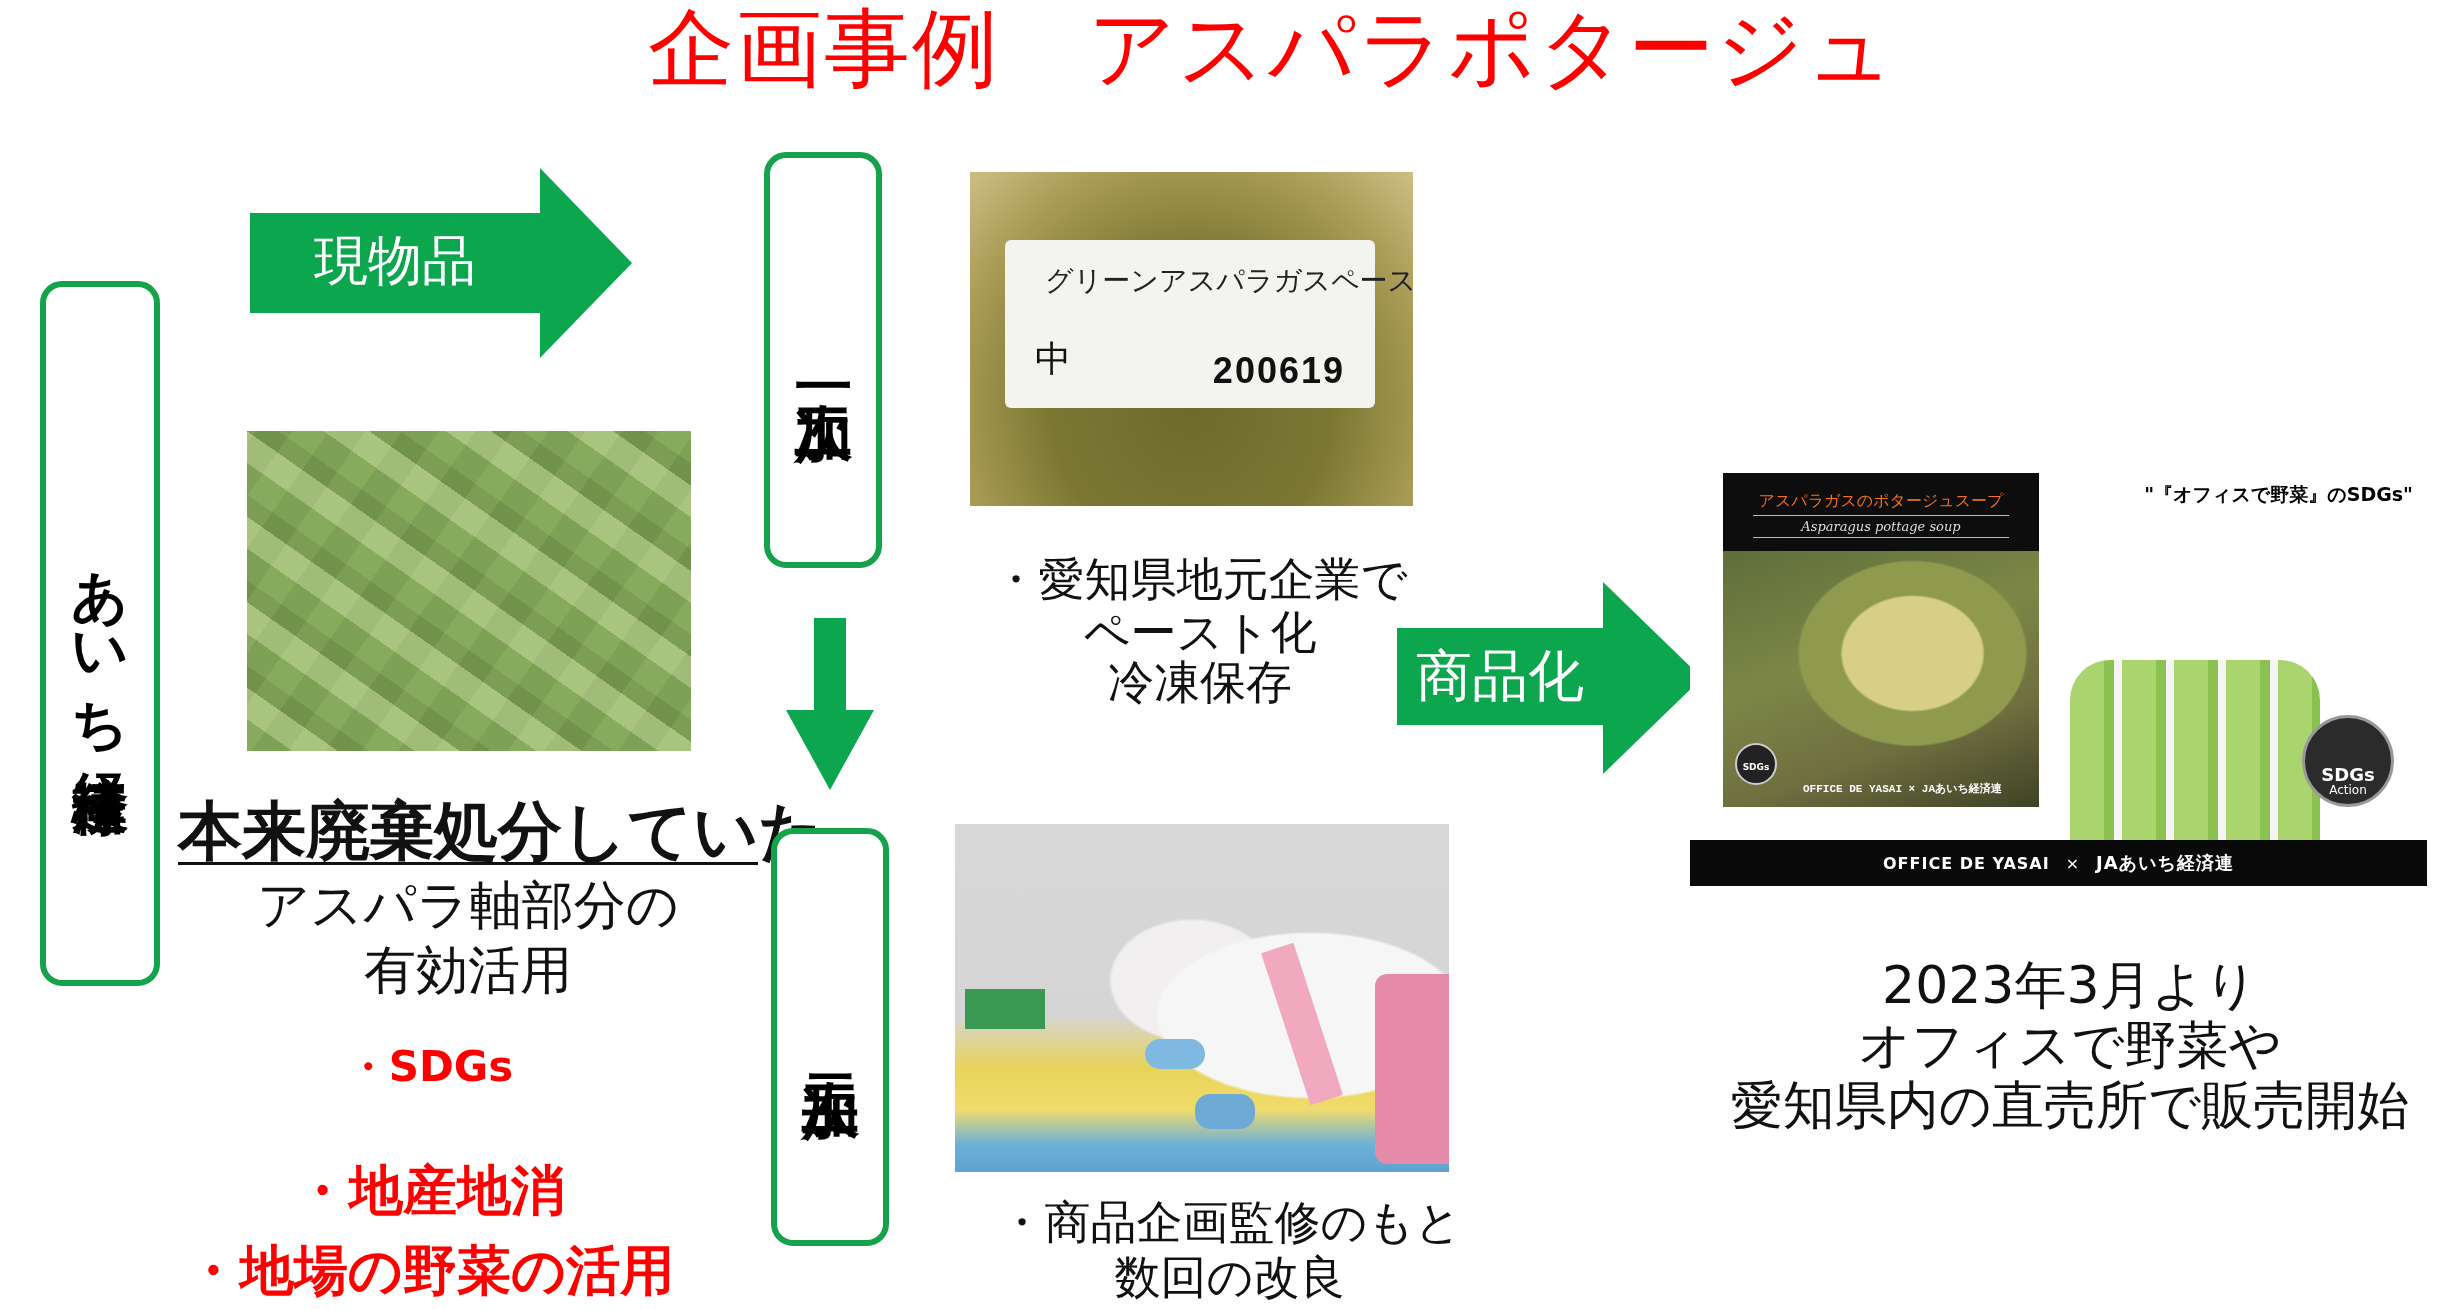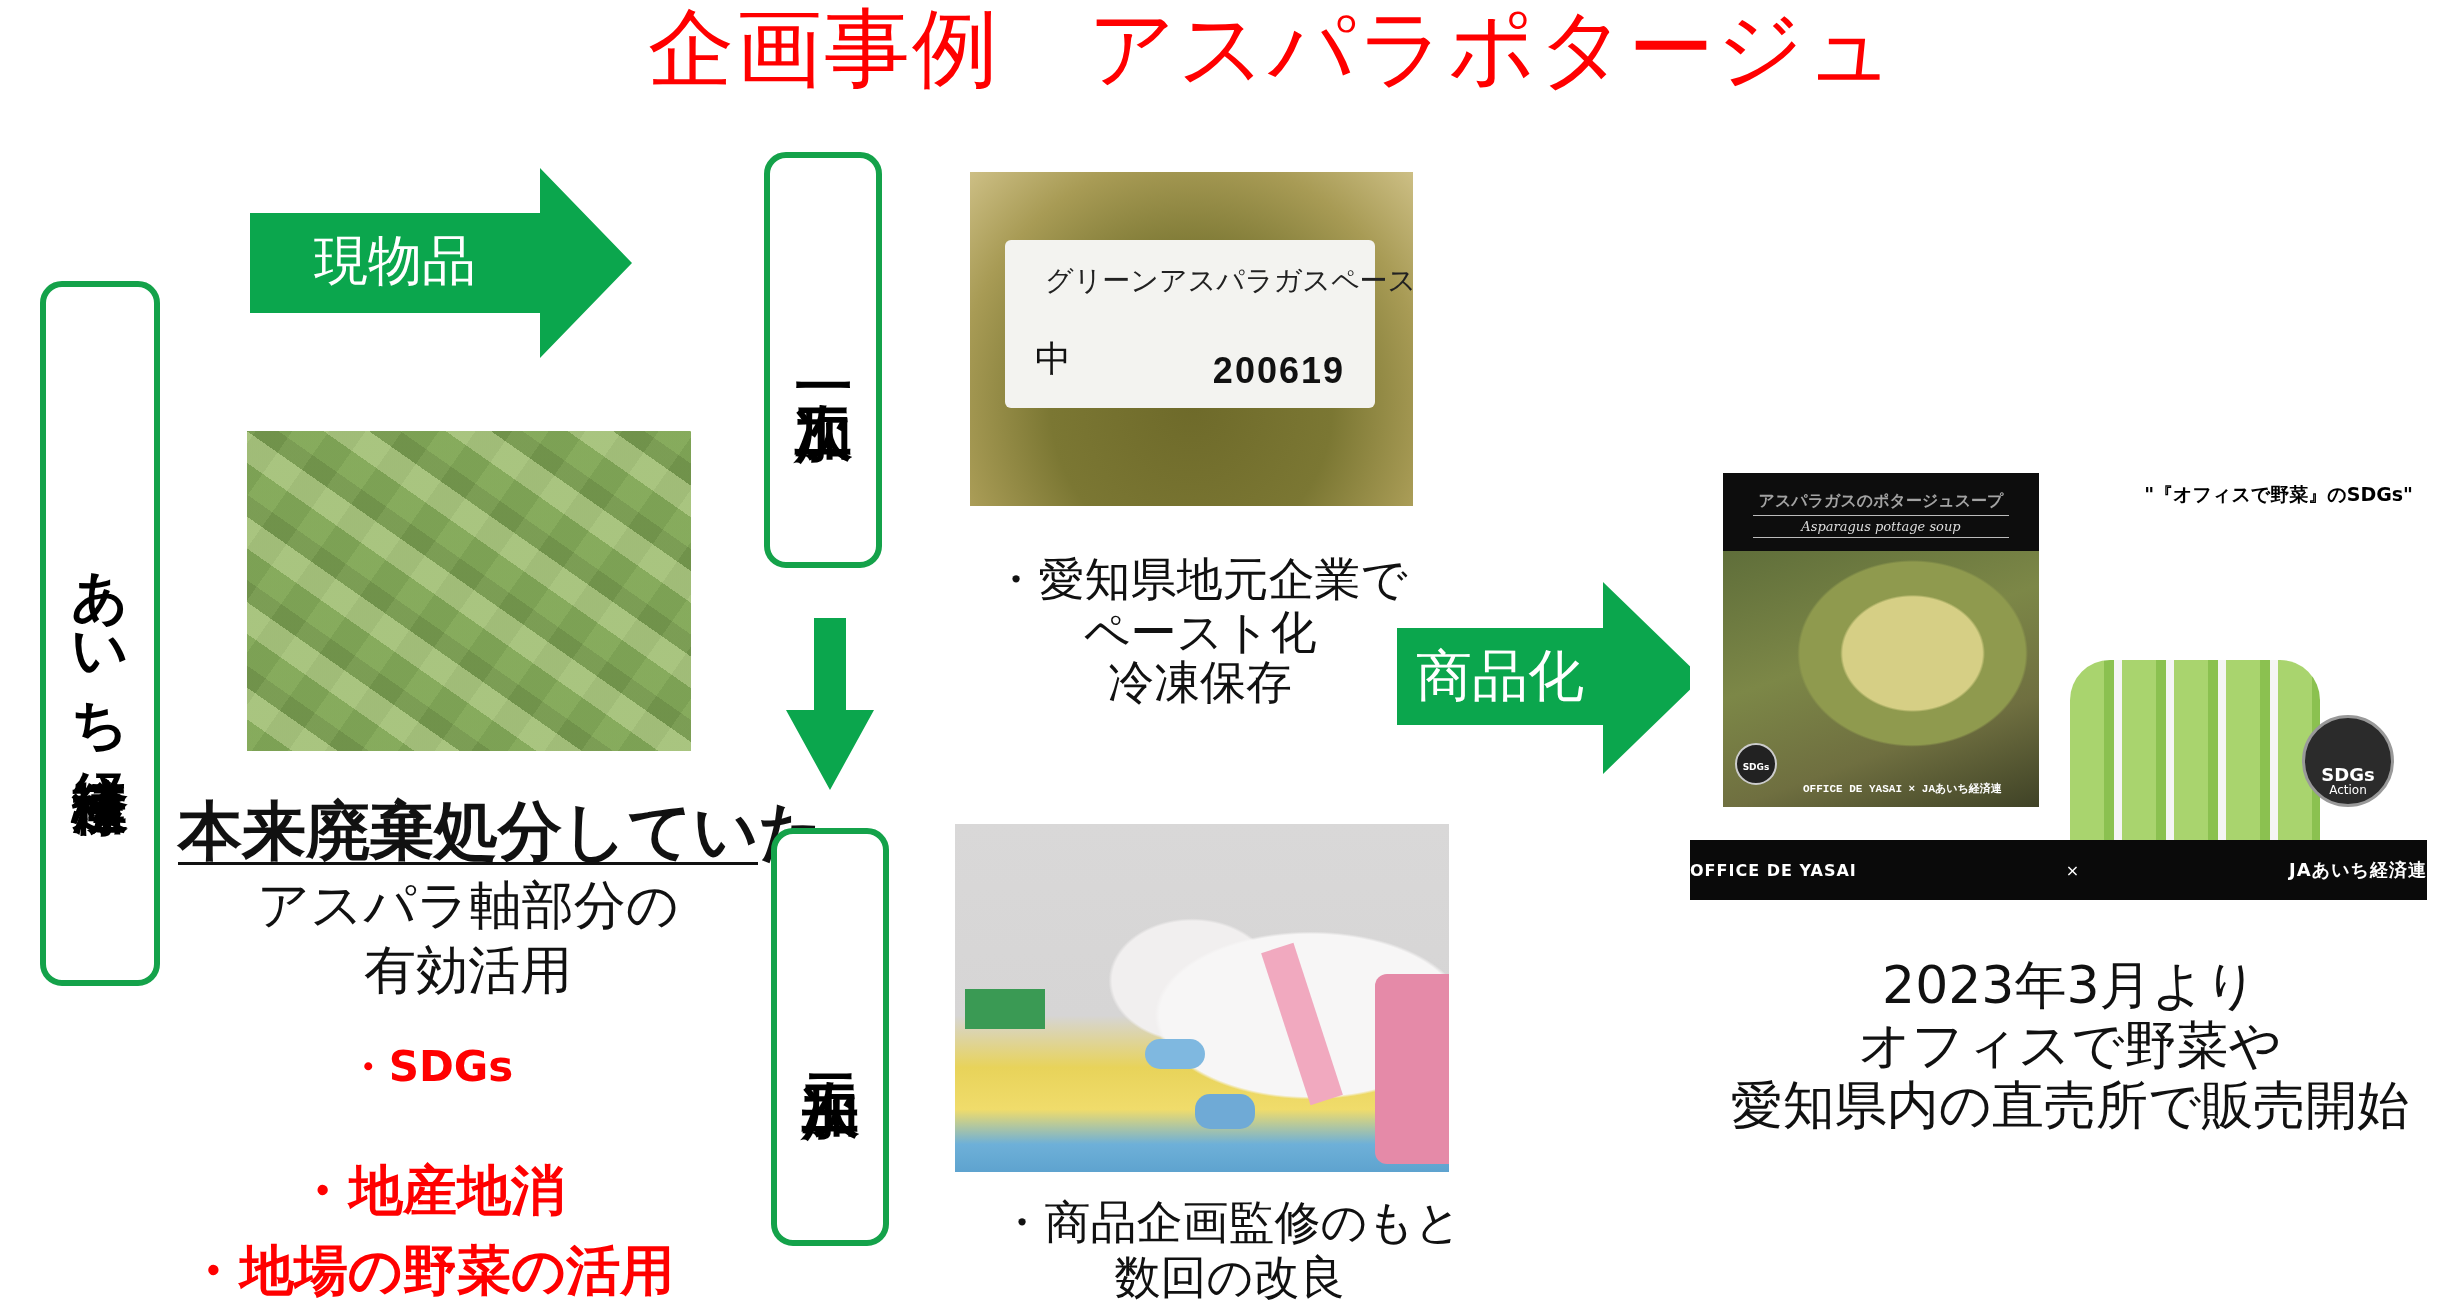--- a/index.html
+++ b/index.html
@@ -64,21 +64,21 @@
   .apron1 { position:absolute; left:330px; top:120px; width:34px; height:160px; background:#f1a9bf; transform:rotate(-18deg); }
   .apron2 { position:absolute; left:420px; top:150px; width:110px; height:190px; background:#e58aa8; border-radius:12px; }
   .glove1 { position:absolute; left:190px; top:215px; width:60px; height:30px; background:#7fb8e0; border-radius:15px; }
   .glove2 { position:absolute; left:240px; top:270px; width:60px; height:35px; background:#6faad6; border-radius:15px; }
   .crate { position:absolute; left:10px; top:165px; width:80px; height:40px; background:#3a9a54; }
 
   
   .product { background: #ffffff; }
   .pkg { position:absolute; left:33px; top:3px; width:316px; height:334px; background:#141414; overflow:hidden; }
   .pkg-head { position:absolute; left:0; top:0; width:100%; height:78px; background:#0d0d0d; }
-  .pkg-title { position:absolute; left:0; width:100%; top:18px; text-align:center; color:#a3a3a3; font-size:16px; white-space:nowrap;font-weight:bold; }
+  .pkg-title { position:absolute; left:0; width:100%; top:18px; text-align:center; color:#f97316; font-size:16px; white-space:nowrap; }
   .pkg-rule1 { position:absolute; left:30px; right:30px; top:42px; height:1px; background:#bbb; }
   .pkg-sub { position:absolute; left:0; width:100%; top:46px; text-align:center; color:#ddd; font-size:13px; font-style:italic; font-family:"DejaVu Serif", serif; white-space:nowrap; }
   .pkg-rule2 { position:absolute; left:30px; right:30px; top:64px; height:1px; background:#bbb; }
   .pkg-photo {
     position:absolute; left:0; top:78px; width:100%; height:256px;
     background:
       radial-gradient(ellipse at 60% 40%, #d6cf85 0 26%, #8f9a4e 27% 42%, transparent 43%),
       linear-gradient(160deg, #5f6e3a 0%, #7c8747 40%, #6f6f40 70%, #3f4226 100%);
   }
   .pkg-badge { position:absolute; left:12px; top:270px; width:42px; height:42px; border-radius:50%; background:#222; border:2px solid #ccc; color:#fff; font-size:9px; font-weight:bold; text-align:center; line-height:1.1; padding-top:18px; }
@@ -90,22 +90,22 @@
     background: repeating-linear-gradient(90deg, #a9d46e 0 34px, #8bc150 34px 44px, #f5f5f5 44px 52px);
     border-radius: 40px 40px 0 0;
   }
   .sdgs-badge {
     position:absolute; left:612px; top:245px; width:92px; height:92px; border-radius:50%;
     background:#2b2b2b; border:3px solid #999; color:#fff; text-align:center; font-weight:bold;
     font-size:18px; line-height:1; padding-top:48px;
   }
   .sdgs-badge small { display:block; font-size:12px; font-weight:normal; }
   .prod-bar {
-    position:absolute; left:0; top:370px; width:100%; height:60px; background:#0a0a0a;
-    color:#fff; display:flex; align-items:center; justify-content:space-between; gap:16px;
+    position:absolute; left:0; top:370px; width:100%; height:46px; background:#0a0a0a;
+    color:#fff; display:flex; align-items:center; justify-content:center; gap:16px;
     font-size:16px; font-weight:bold; letter-spacing:1px; white-space:nowrap;
   }
   .prod-bar .ja { font-size:18px; }
 
   .body-text { text-align:center; white-space:nowrap; color:#111; }
   .red { color:#ff0000; font-weight:bold; }
 </style>
 </head>
 <body>
 

